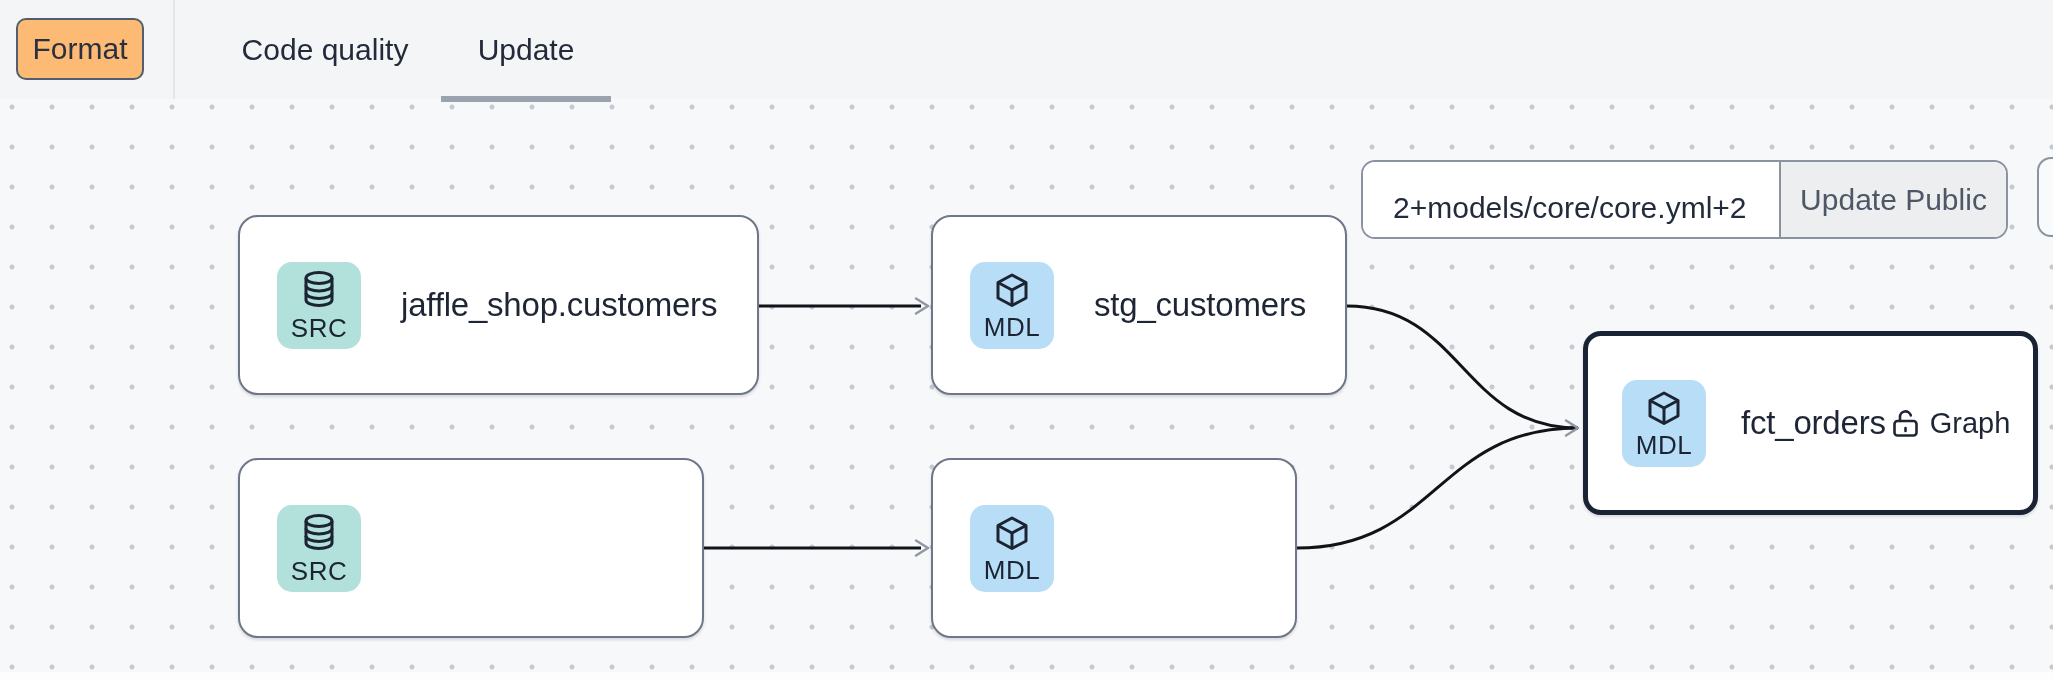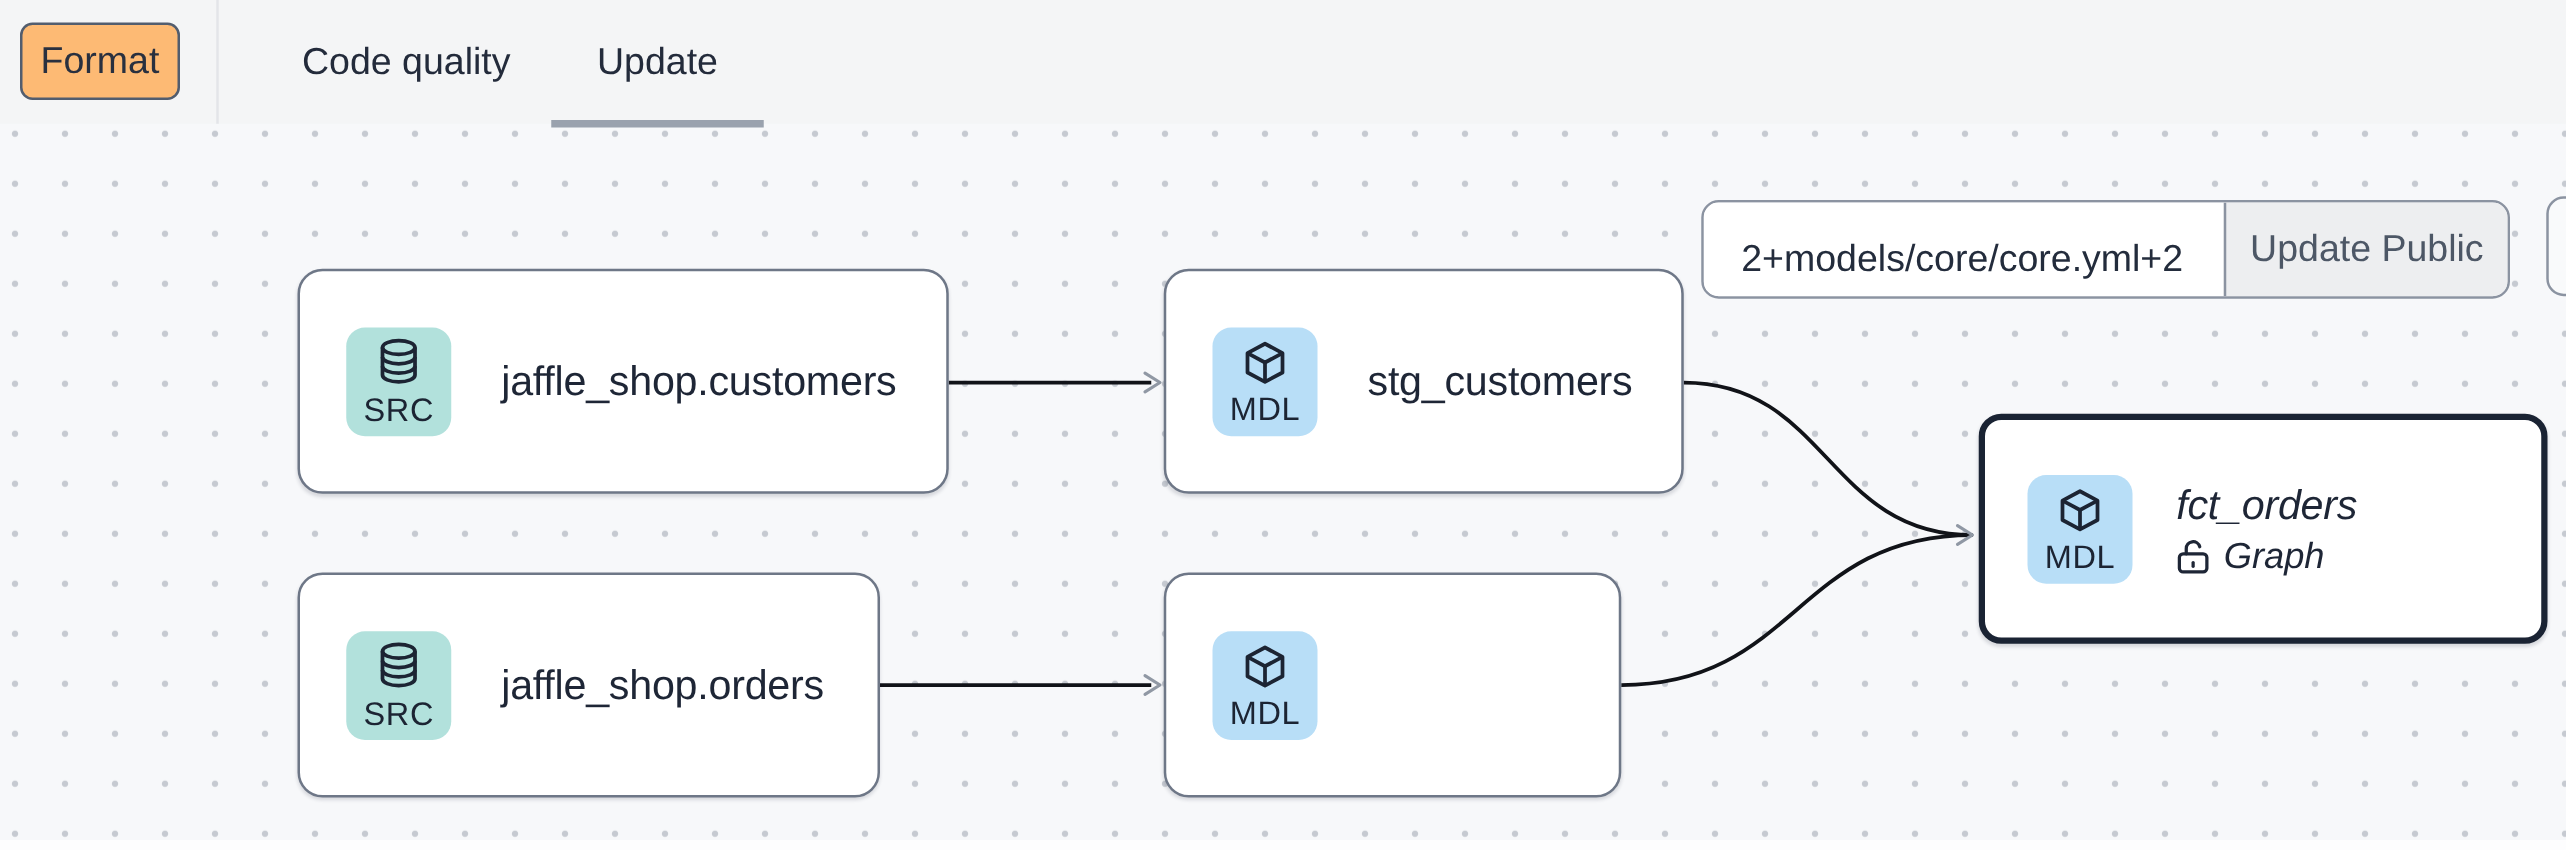--- a/index.html
+++ b/index.html
@@ -71,21 +71,21 @@
     display:flex; flex-direction:column; align-items:center; justify-content:center;
   }
   .badge-src { background:#b2e1dc; }
   .badge-mdl { background:#b8def7; }
   .badge svg { display:block; }
   .badge-label {
     font-size:26px; font-weight:500; color:#1c2433; letter-spacing:0.5px;
     line-height:1; margin-top:3px;
   }
   .node-title { font-size:33px; color:#1e2636; letter-spacing:-0.2px; white-space:nowrap; }
-  .node-text-col { display:flex; flex-direction:column; gap:6px;font-style:italic; }
+  .node-text-col { display:flex; flex-direction:row; gap:6px; }
   .access-row { display:flex; align-items:center; gap:11px; }
   .access-label { font-size:29px; color:#1e2636; }
 
   
   .selector-group {
     position:absolute; left:1361px; top:160px; width:647px; height:79px;
     border:2px solid #8b93a1; border-radius:14px;
     display:flex; overflow:hidden; background:#ffffff;
   }
   .selector-input {
@@ -154,21 +154,20 @@
 <div class="node" style="left:238px; top:458px; width:466px; height:180px;">
   <div class="badge badge-src">
     <svg width="40" height="42" viewBox="0 0 40 42" fill="none" stroke="#1c2433" stroke-width="3">
       <ellipse cx="20" cy="8" rx="13" ry="5.5"></ellipse>
       <path d="M7 8 V30 a13 5.5 0 0 0 26 0 V8"></path>
       <path d="M7 15.5 a13 5.5 0 0 0 26 0"></path>
       <path d="M7 23 a13 5.5 0 0 0 26 0"></path>
     </svg>
     <span class="badge-label">SRC</span>
   </div>
-  <div class="node-title">jaffle_shop.orders</div>
 </div>
 
 <div class="node" style="left:931px; top:458px; width:366px; height:180px;">
   <div class="badge badge-mdl">
     <svg width="40" height="40" viewBox="0 0 40 40" fill="none" stroke="#1c2433" stroke-width="3" stroke-linejoin="round">
       <path d="M20 4 L34 11.5 L34 27 L20 34.5 L6 27 L6 11.5 Z"></path>
       <path d="M6 11.5 L20 19 L34 11.5"></path>
       <path d="M20 19 L20 34.5"></path>
     </svg>
     <span class="badge-label">MDL</span>

